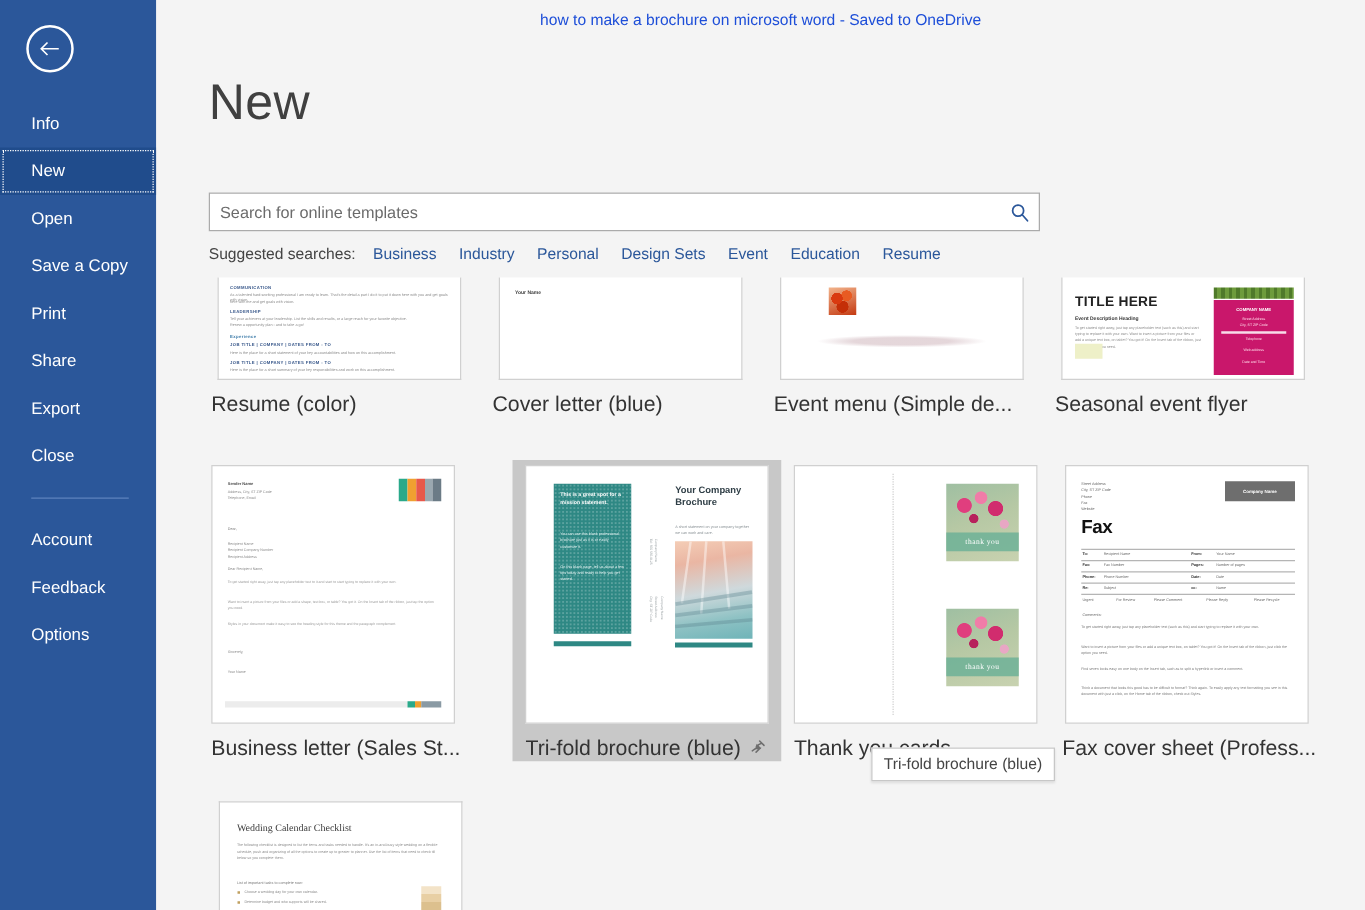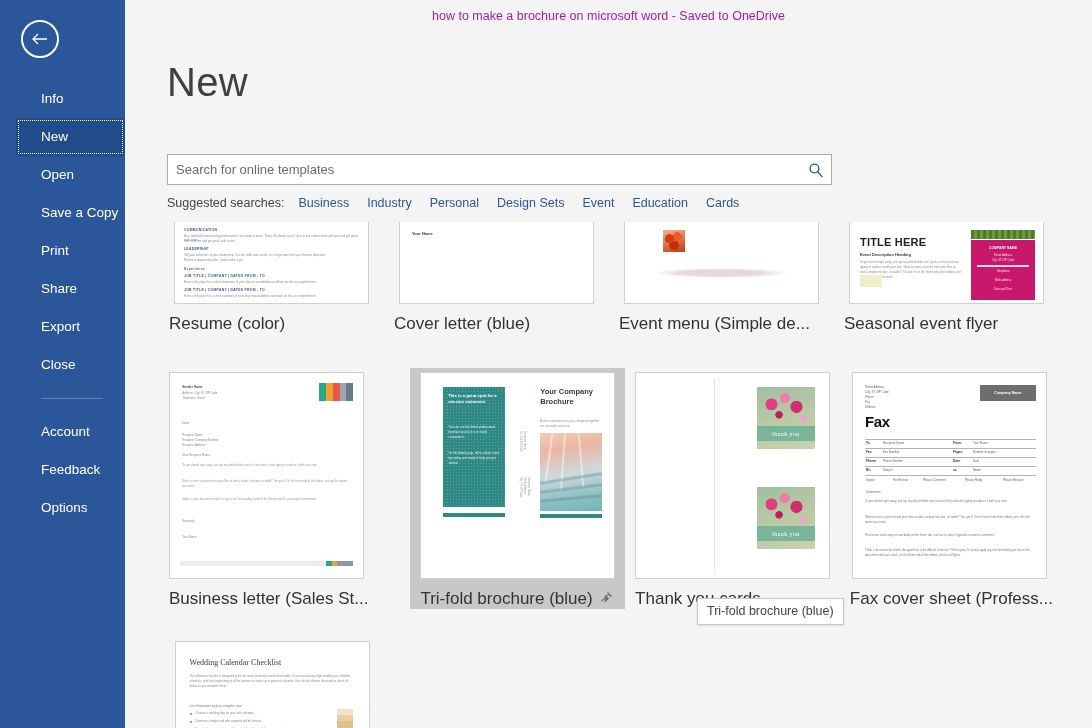--- a/index.html
+++ b/index.html
@@ -20,21 +20,21 @@
   }
   .back-btn {
     width: 38px; height: 38px;
     border: 2px solid #ffffff;
     border-radius: 50%;
     margin: 20px 0 0 21px;
     position: relative;
     cursor: pointer;
   }
   .back-btn svg { position: absolute; top: 50%; left: 50%; transform: translate(-50%,-50%); }
-  .nav { margin-top: 22px; padding-left: 16px; }
+  .nav { margin-top: 22px; }
   .nav-item {
     height: 38px; line-height: 38px;
     padding-left: 25px;
     color: #ffffff;
     font-size: 13.5px;
     cursor: pointer;
     white-space: nowrap;
   }
   .nav-item.selected {
     background: #204c8c;
@@ -50,21 +50,21 @@
   .main {
     flex: 1; height: 728px;
     background: #f4f4f4;
     position: relative;
     overflow: hidden;
   }
   .win-title {
     position: absolute; top: 9px; left: 0; right: 0;
     text-align: center;
     font-size: 12.5px;
-    color: #a21caf;
+    color: #1d4ed8;
     white-space: nowrap;
   }
   .page-title {
     position: absolute;
     left: 42px; top: 60px;
     font-size: 40px;
     font-weight: 300;
     color: #404040;
     letter-spacing: .3px;
   }
@@ -303,21 +303,21 @@
     </div>
 
     <div class="suggest-row">
       <span class="suggest-label">Suggested searches:</span>
       <span class="suggest-link">Business</span>
       <span class="suggest-link">Industry</span>
       <span class="suggest-link">Personal</span>
       <span class="suggest-link">Design Sets</span>
       <span class="suggest-link">Event</span>
       <span class="suggest-link">Education</span>
-      <span class="suggest-link">Cards</span>
+      <span class="suggest-link">Resume</span>
     </div>
 
     <div class="grid">
 
       <div class="row">
 
         <div class="cell">
           <div class="thumb clip">
             <div class="res-h" style="top:6px">COMMUNICATION</div>
             <div class="res-t" style="top:12px;right:9px">As a talented hard-working professional I am ready to learn. That's the detail a part I do it to put it down here with you and get goals with vision.</div>

